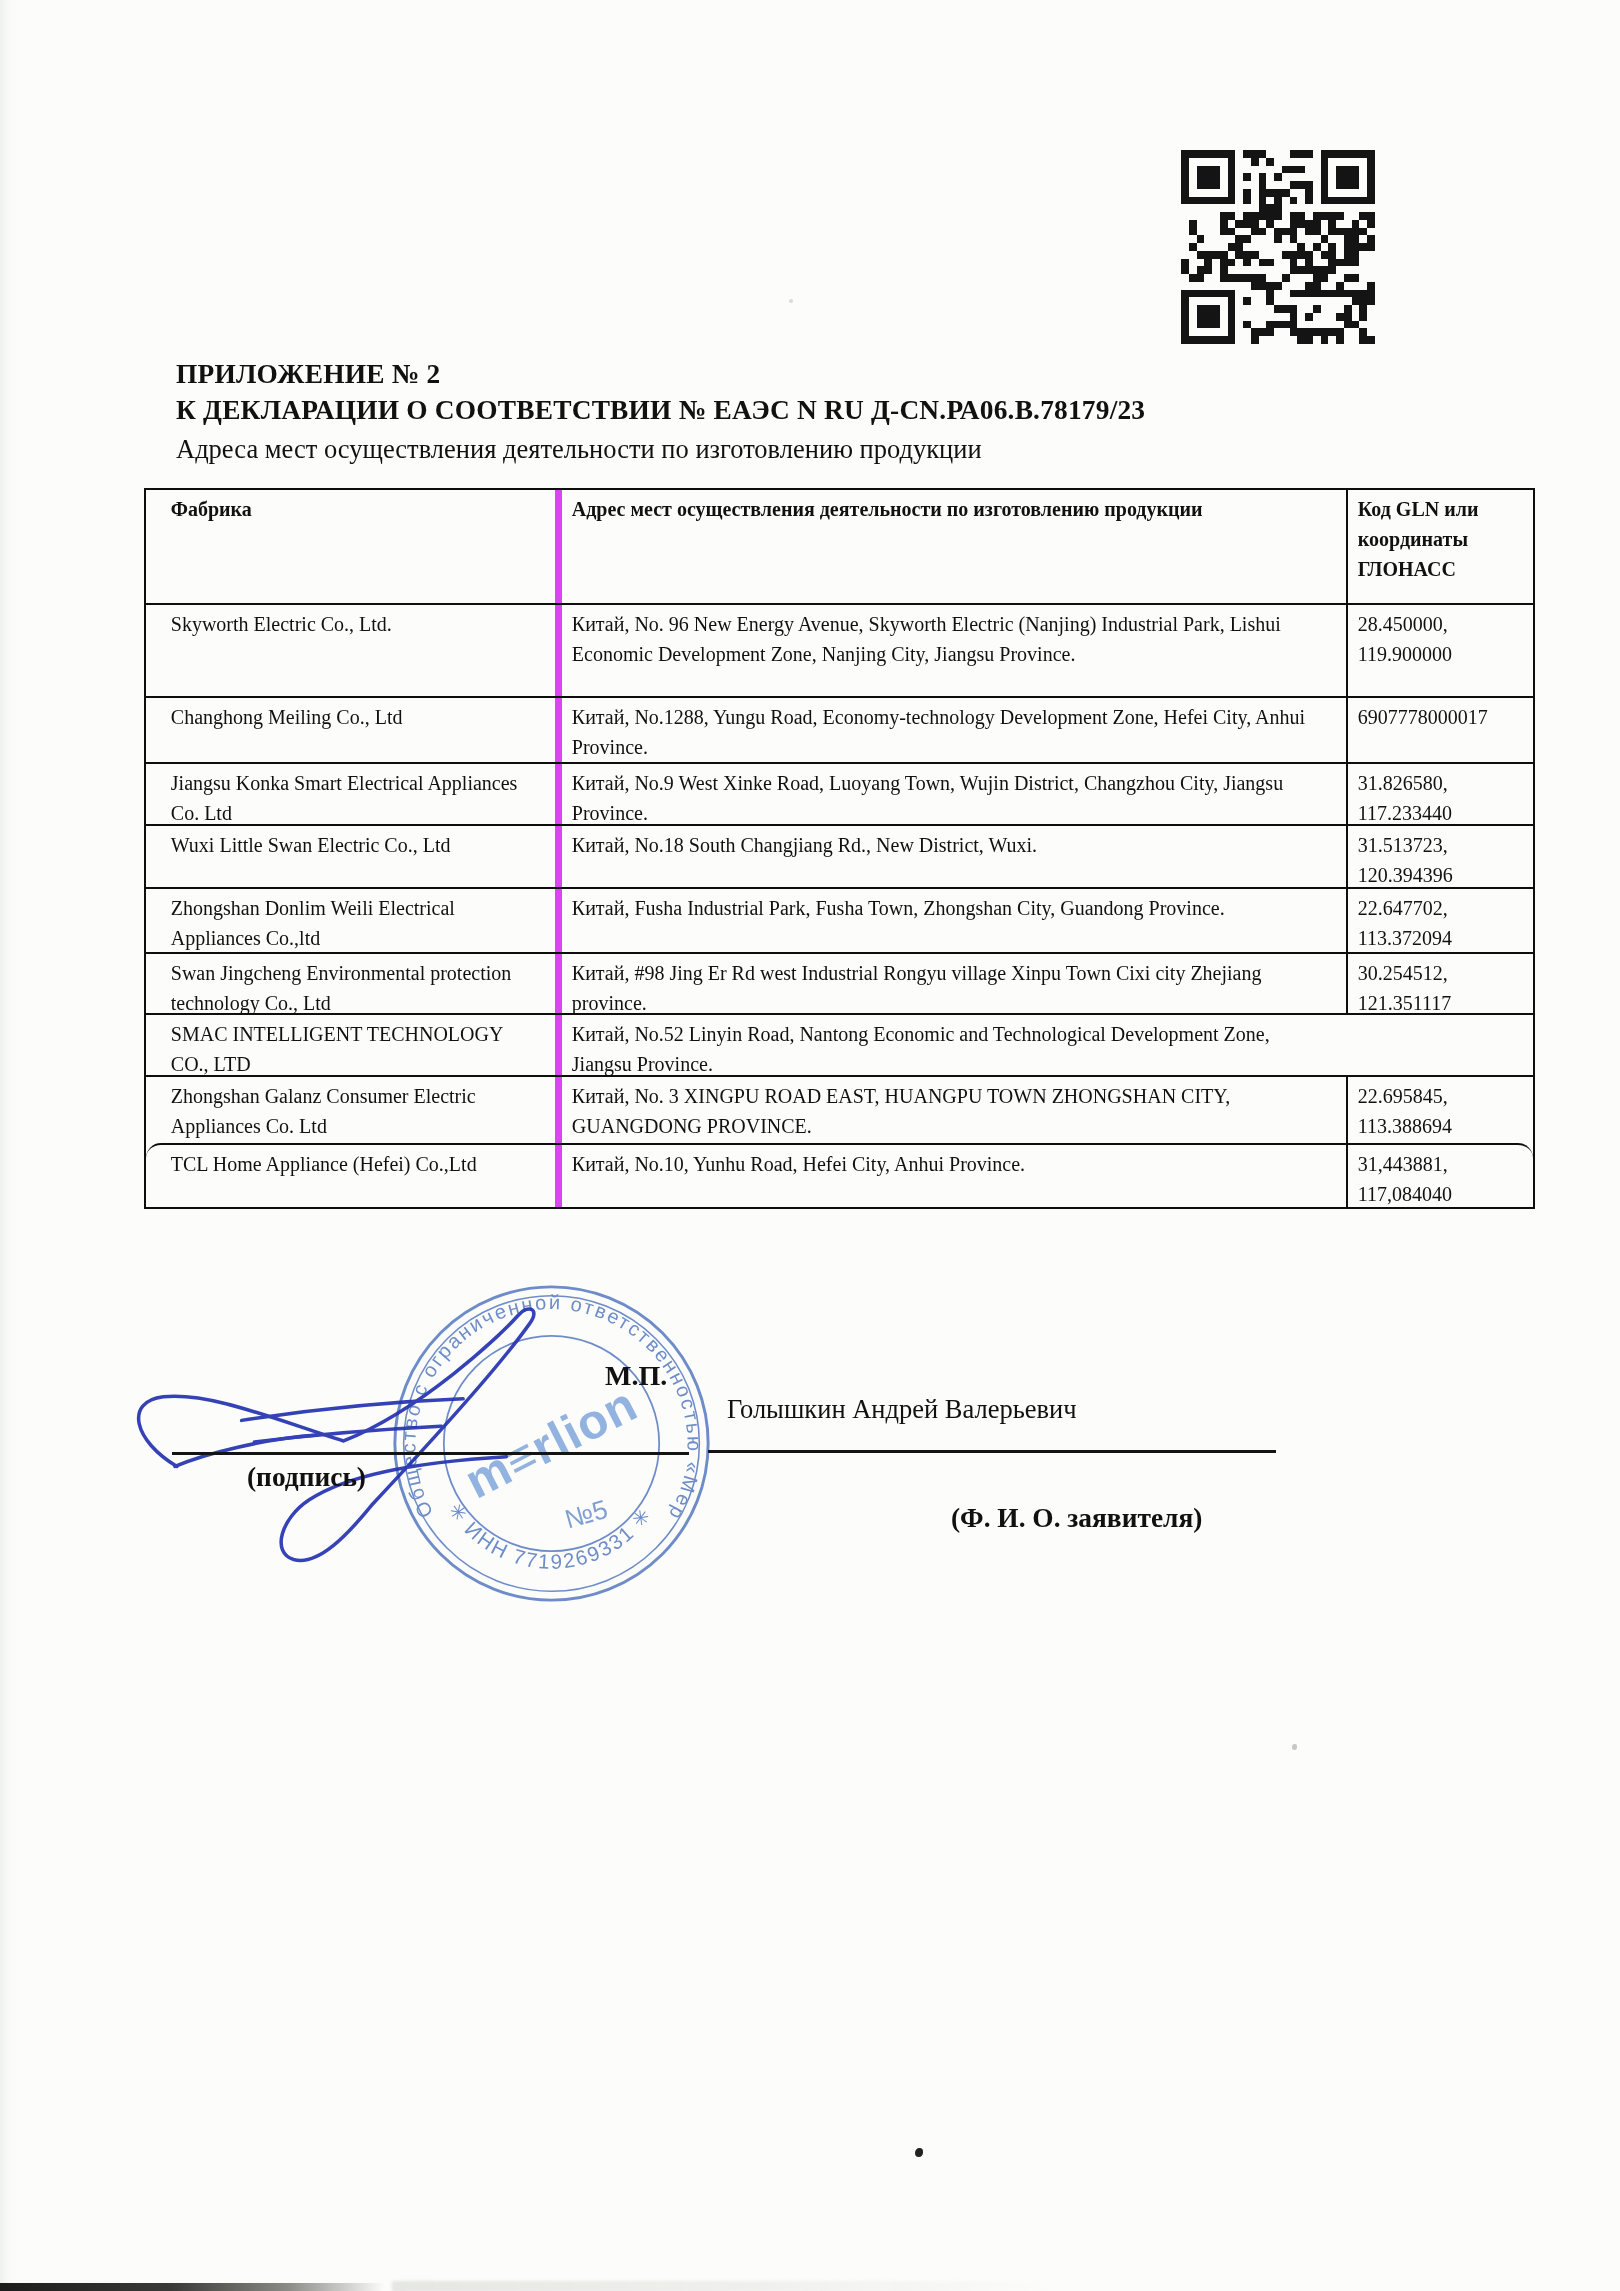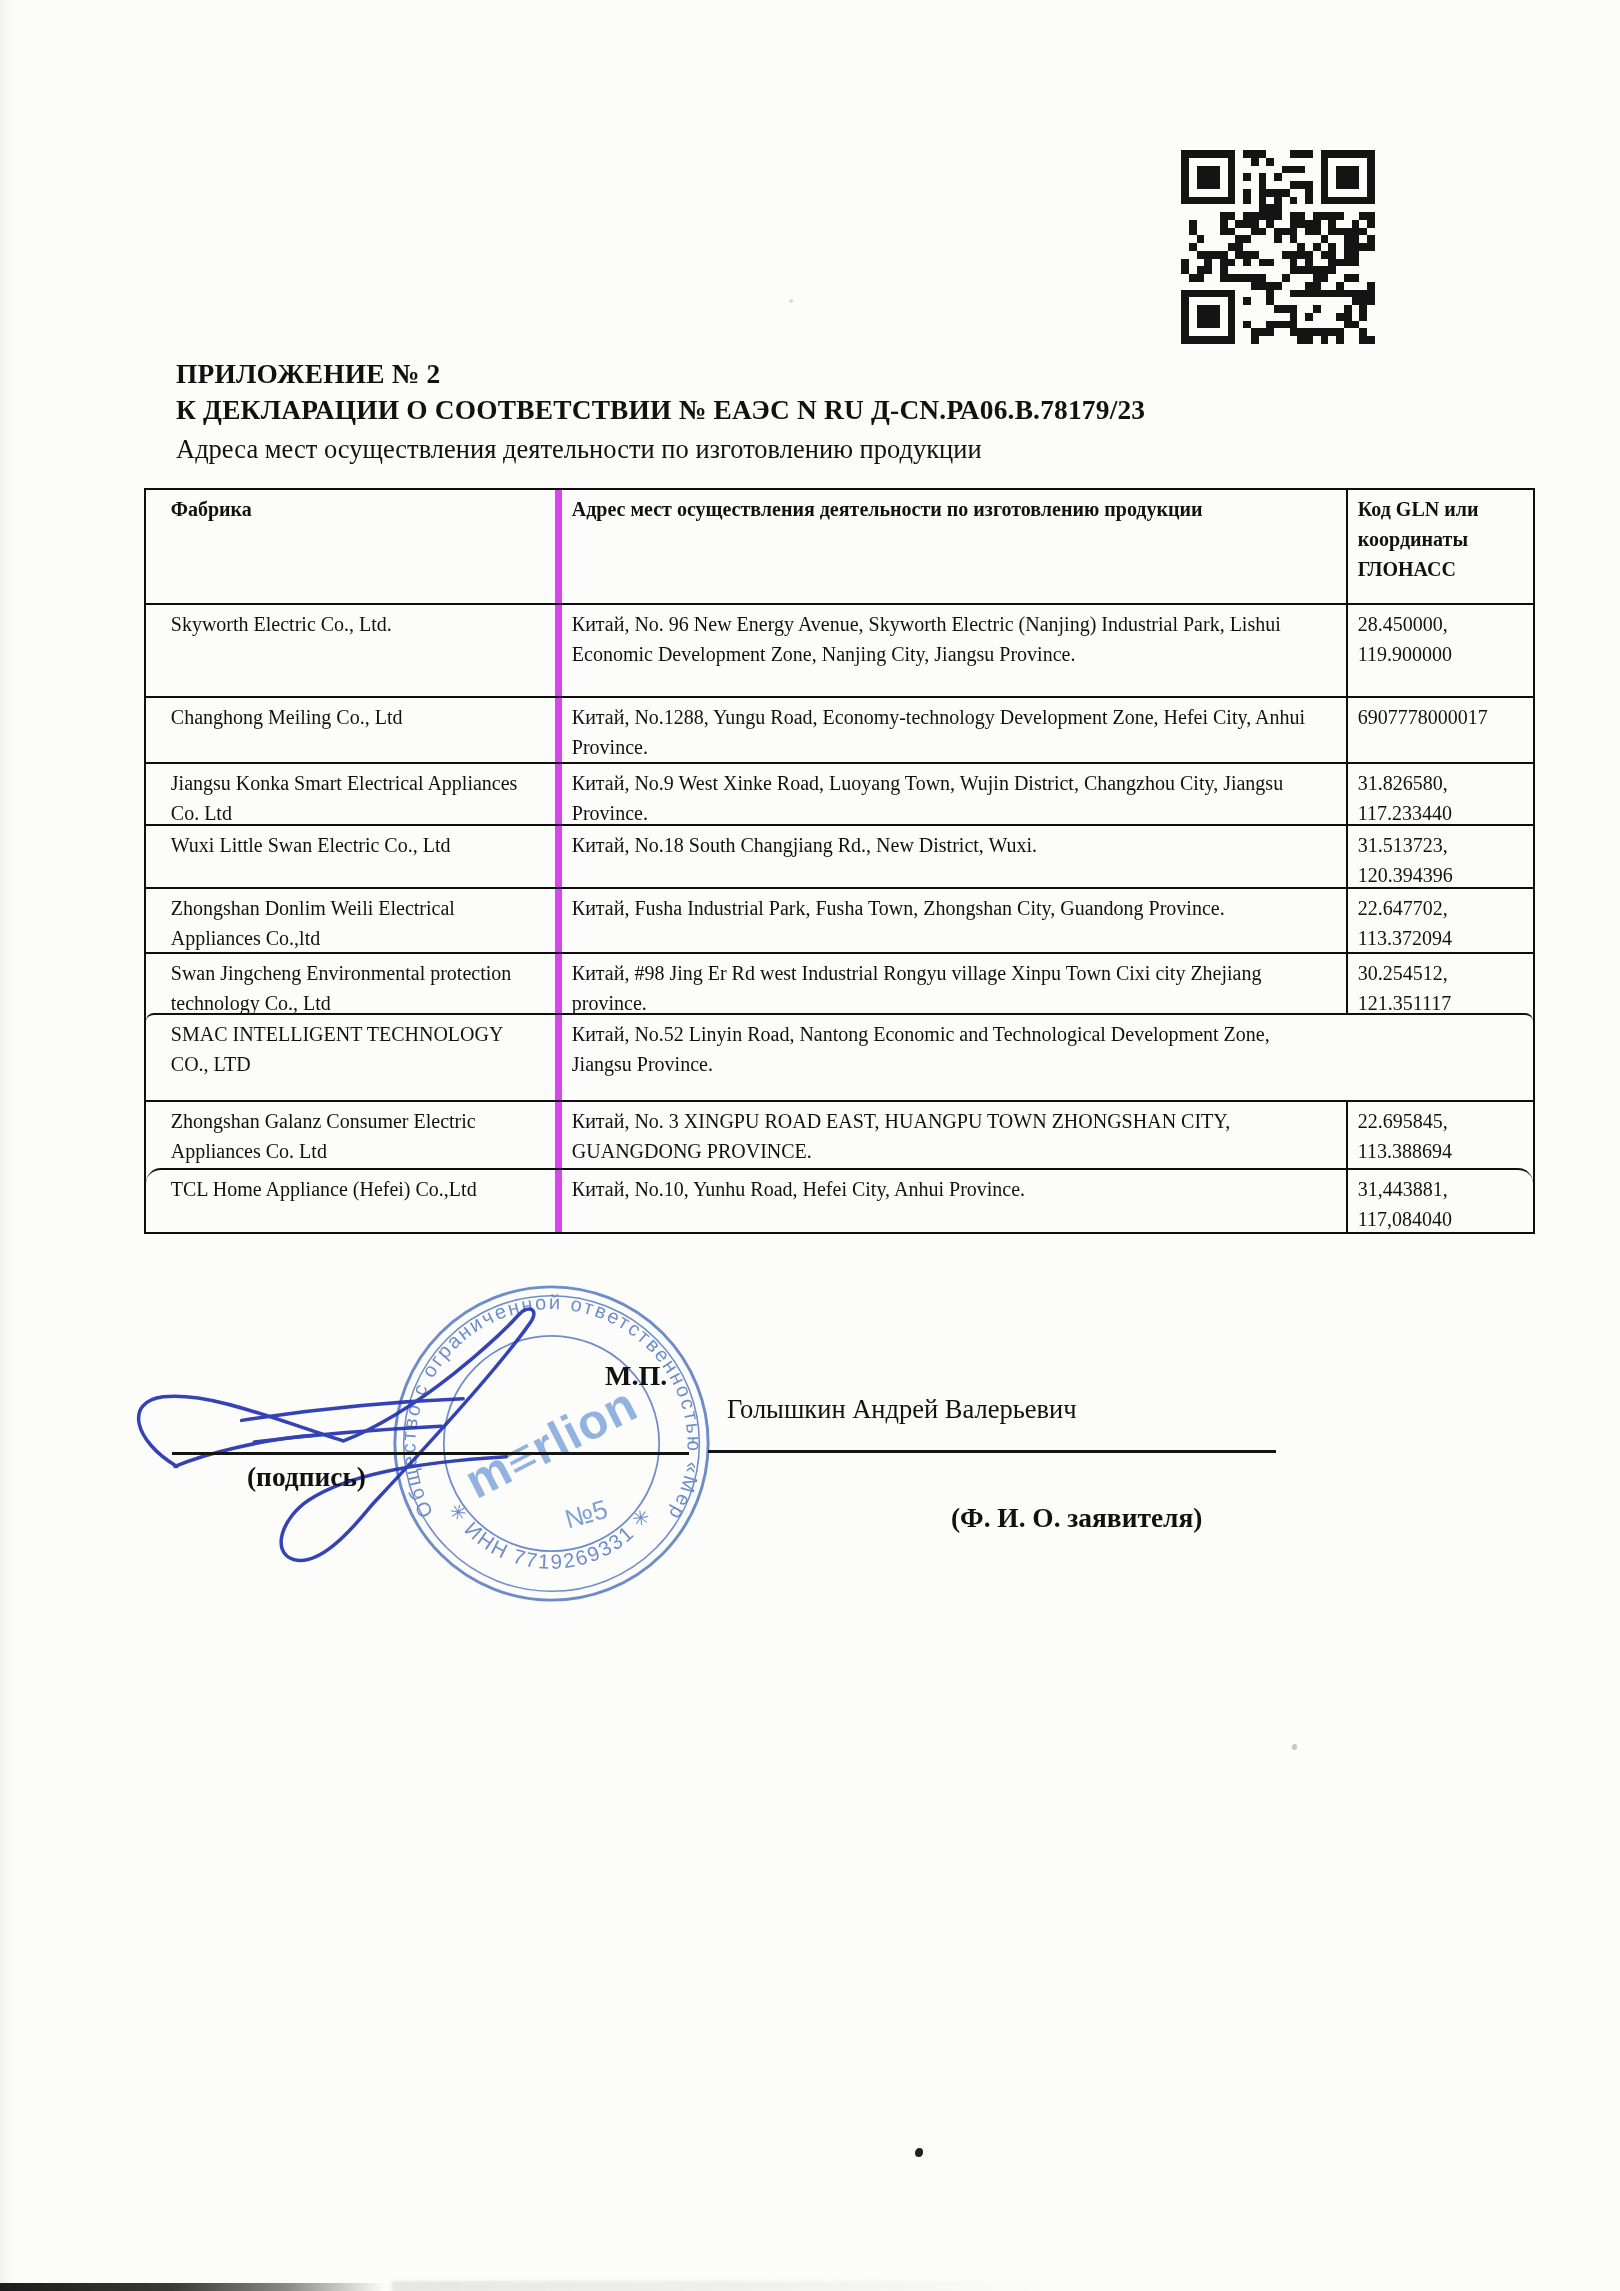--- a/index.html
+++ b/index.html
@@ -412,21 +412,21 @@
       <div class="tr" style="height: 65px;">
         <div class="cell c1">Zhongshan Donlim Weili Electrical Appliances Co.,ltd</div>
         <div class="cell c2">Китай, Fusha Industrial Park, Fusha Town, Zhongshan City, Guandong Province.</div>
         <div class="cell c3">22.647702, 113.372094</div>
       </div>
       <div class="tr" style="height: 61px;">
         <div class="cell c1">Swan Jingcheng Environmental protection technology Co., Ltd</div>
         <div class="cell c2">Китай, #98 Jing Er Rd west Industrial Rongyu village Xinpu Town Cixi city Zhejiang province.</div>
         <div class="cell c3">30.254512, 121.351117</div>
       </div>
-      <div class="tr" style="height: 87px; border-radius: 8px;">
+      <div class="tr" style="height: 62px;">
         <div class="cell c1">SMAC INTELLIGENT TECHNOLOGY CO., LTD</div>
         <div class="cell c2">Китай, No.52 Linyin Road, Nantong Economic and Technological Development Zone, Jiangsu Province.</div>
       </div>
       <div class="tr" style="height: 68px;">
         <div class="cell c1">Zhongshan Galanz Consumer Electric Appliances Co. Ltd</div>
         <div class="cell c2">Китай, No. 3 XINGPU ROAD EAST, HUANGPU TOWN ZHONGSHAN CITY, GUANGDONG PROVINCE.</div>
         <div class="cell c3">22.695845, 113.388694</div>
       </div>
       <div class="tr" style="height: 64px; border-radius: 15px;">
         <div class="cell c1">TCL Home Appliance (Hefei) Co.,Ltd</div>

